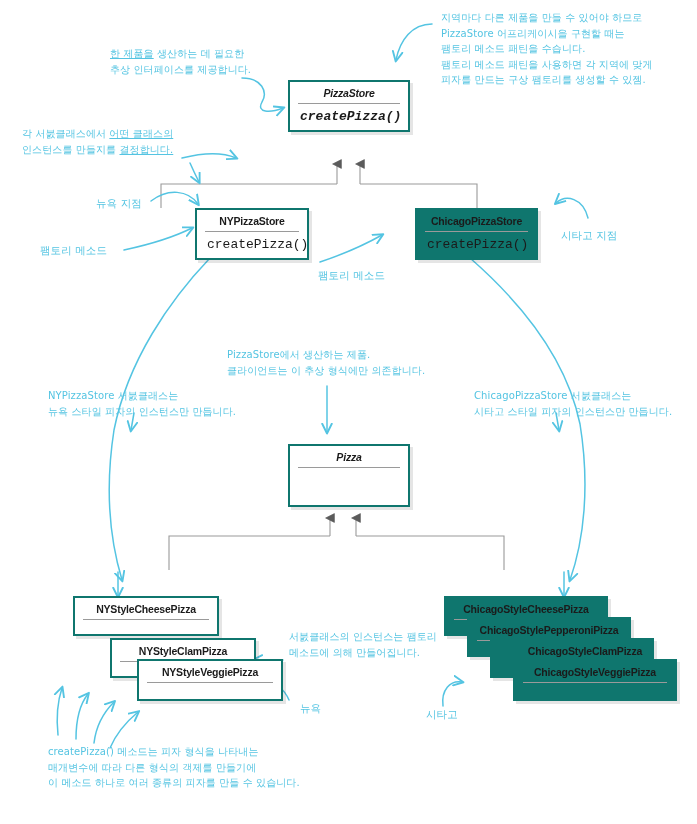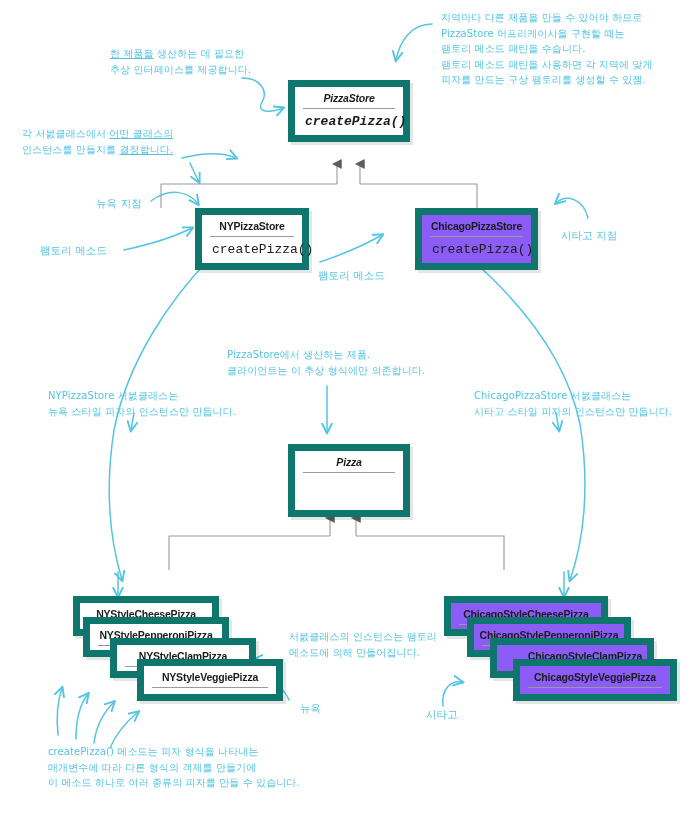--- a/index.html
+++ b/index.html
@@ -7,26 +7,26 @@
   body{
     font-family:"Liberation Sans", sans-serif;
     width:697px;height:824px;position:relative;overflow:hidden;
   }
   #stage{position:absolute;left:0;top:0;width:697px;height:824px;}
   svg#wires{position:absolute;left:0;top:0;width:697px;height:824px;pointer-events:none;}
 
   
   .umlbox{
     position:absolute;
-    border:7px solid #0f766e;
+    border:2px solid #0f766e;
     background:#ffffff;
     box-shadow:3px 3px 0 0 rgba(0,0,0,0.10);
     box-sizing:border-box;
   }
-  .umlbox.shaded{background:#8b5cf6;}
+  .umlbox.shaded{background:#0f766e;}
   .umlbox .title{
     text-align:center;
     font-size:10.5px;
     font-weight:bold;
     color:#1b1b1b;
     padding:5px 4px 4px 4px;
     letter-spacing:-0.2px;
     white-space:nowrap;
   }
   .umlbox.abstract .title{font-style:italic;}
@@ -150,24 +150,20 @@
   <div class="umlbox abstract" style="left:288px;top:444px;width:122px;">
     <div class="title">Pizza</div>
     <div class="divider"></div>
     <div class="members empty"></div>
   </div>
 
   <div class="umlbox" style="left:56px;top:596px;width:146px;height:40px;z-index:4;margin-left:17px;">
     <div class="title">NYStyleCheesePizza</div>
     <div class="divider"></div>
   </div>
-  <div class="umlbox" style="left:83px;top:617px;width:146px;height:40px;z-index:5;">
-    <div class="title">NYStylePepperoniPizza</div>
-    <div class="divider"></div>
-  </div>
   <div class="umlbox" style="left:110px;top:638px;width:146px;height:40px;z-index:6;">
     <div class="title">NYStyleClamPizza</div>
     <div class="divider"></div>
   </div>
   <div class="umlbox" style="left:137px;top:659px;width:146px;height:42px;z-index:7;">
     <div class="title">NYStyleVeggiePizza</div>
     <div class="divider"></div>
   </div>
 
   <div class="umlbox shaded" style="left:444px;top:596px;width:164px;height:40px;z-index:4;">

